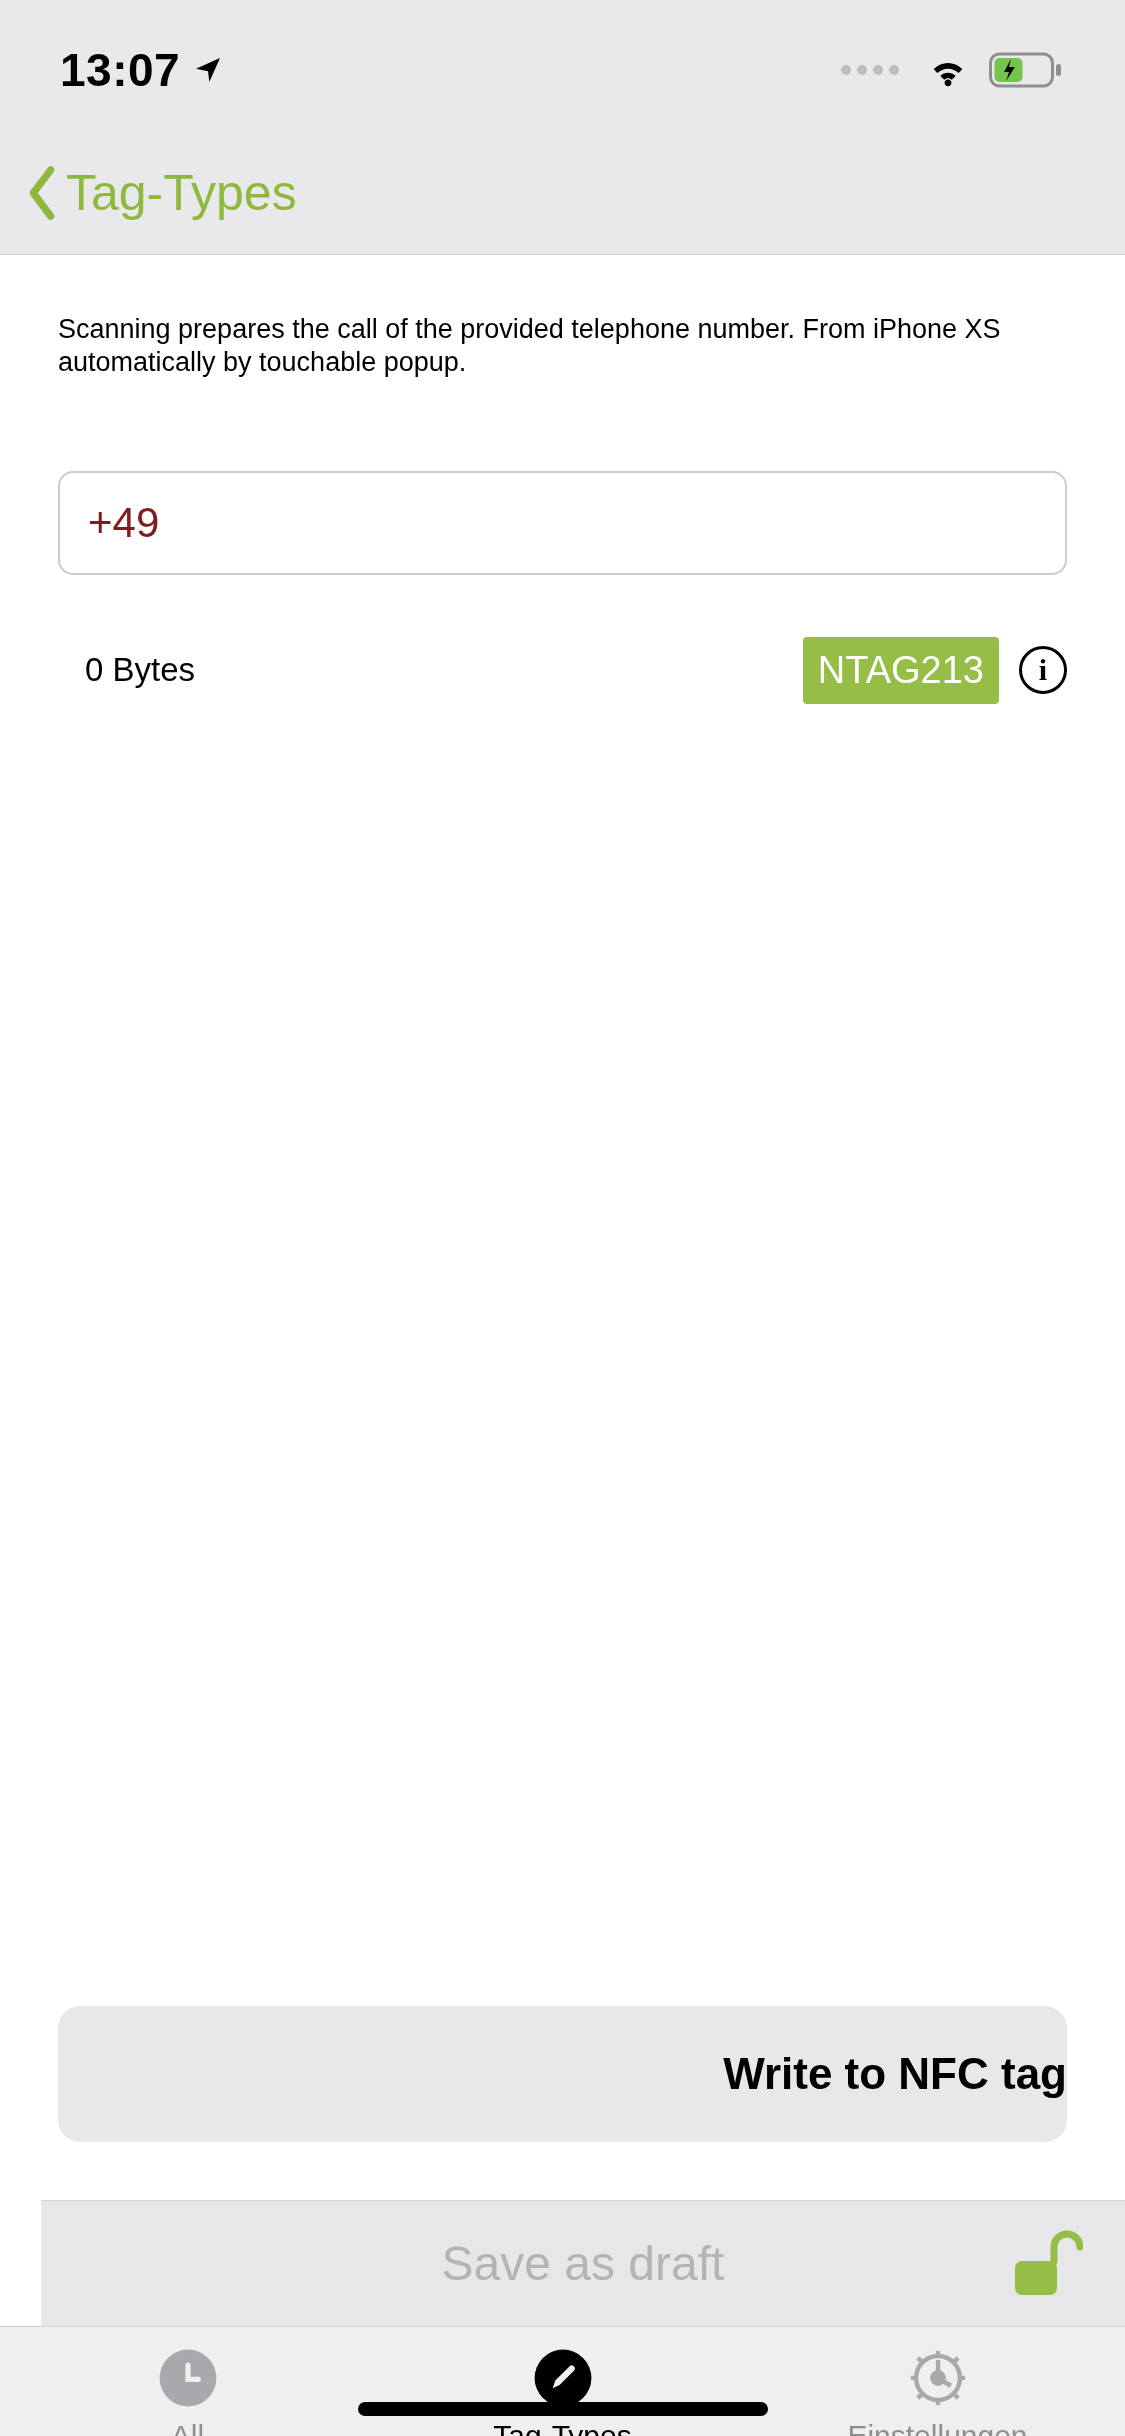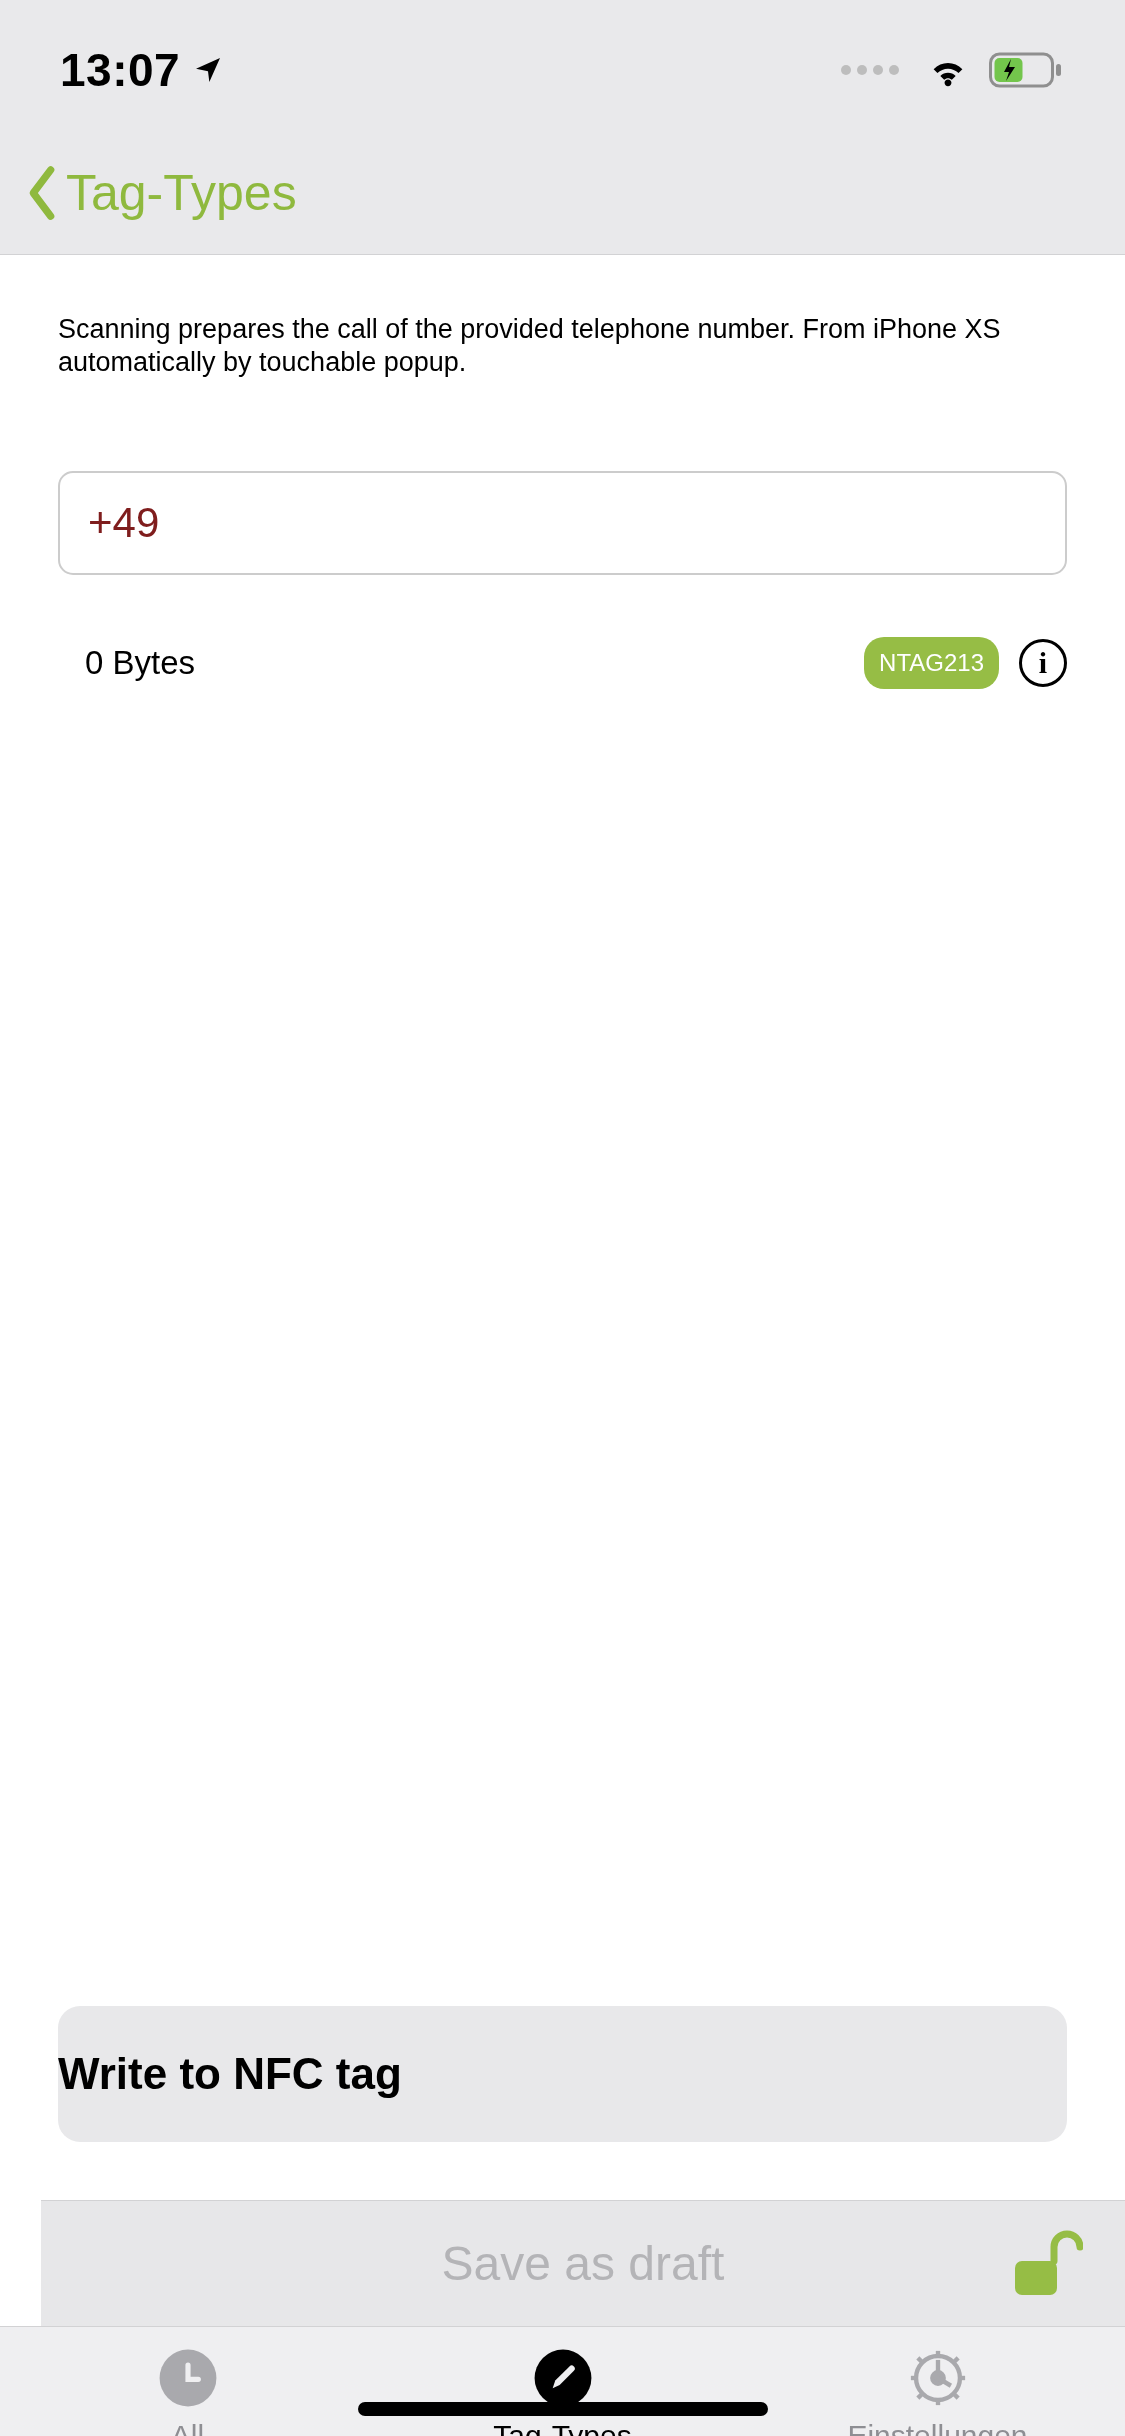--- a/index.html
+++ b/index.html
@@ -20,25 +20,25 @@
     .main { background: #fff; padding: 58px 58px 0 58px; display: flex; flex-direction: column; height: calc(2436px - 132px - 123px - 236px); }
     .title-row { display: flex; align-items: center; gap: 38px; margin-bottom: 52px; padding-top: 6px; }
     .title { font-size: 74px; font-weight: 600; letter-spacing: -0.5px; }
     .desc { font-size: 27px; line-height: 1.22; color: #000000; margin-bottom: 92px; max-width: 100%; }
 
     .input { width: 100%; height: 104px; border: 2px solid #CCCCCC; border-radius: 15px; font-size: 42px; padding: 0 28px; background: #fff; color: #7f1d1d; display: flex; align-items: center; }
 
     .byte-row { display: flex; align-items: center; justify-content: space-between; margin-top: 62px; }
     .byte-text { font-size: 33px; font-weight: 400; margin-left: 27px; }
     .tag-group { display: flex; align-items: center; gap: 14px; }
-    .tag-chip { background: #96BD45; color: #fff; border-radius: 20px; padding: 12px 15px; font-size: 24px; font-weight: 400; }
+    .tag-chip { background: #96BD45; color: #fff; border-radius: 4px; padding: 12px 15px; font-size: 38px; font-weight: 400; }
     .info-btn { width: 48px; height: 48px; border: 3px solid #000; border-radius: 50%; display: flex; align-items: center; justify-content: center; font-family: Georgia, serif; font-size: 30px; font-weight: 600; margin-left: 6px; }
 
     .spacer { flex: 1; }
-    .write-btn { background: #E8E8EA; border-radius: 22px; height: 136px; display: flex; align-items: center; justify-content: flex-start; font-size: 44px; font-weight: 600; margin-bottom: 58px; }
+    .write-btn { background: #E8E8EA; border-radius: 22px; height: 136px; display: flex; align-items: center; justify-content: flex-end; font-size: 44px; font-weight: 600; margin-bottom: 58px; }
 
     
     .save-bar { height: 126px; background: #E7E7E9; border-top: 1px solid #D2D2D4; display: flex; align-items: center; justify-content: center; position: relative; margin-left: 41px; }
     .save-text { color: #B4B4B7; font-size: 48px; font-weight: 400; }
     .lock-wrap { position: absolute; right: 42px; top: 50%; transform: translateY(-50%); }
 
     
     .tabbar { height: 236px; background: #EFEFF1; border-top: 1px solid #D2D2D4; display: flex; }
     .tab { flex: 1; display: flex; flex-direction: column; align-items: center; padding-top: 20px; gap: 10px; }
     .tab-label { font-size: 30px; }

